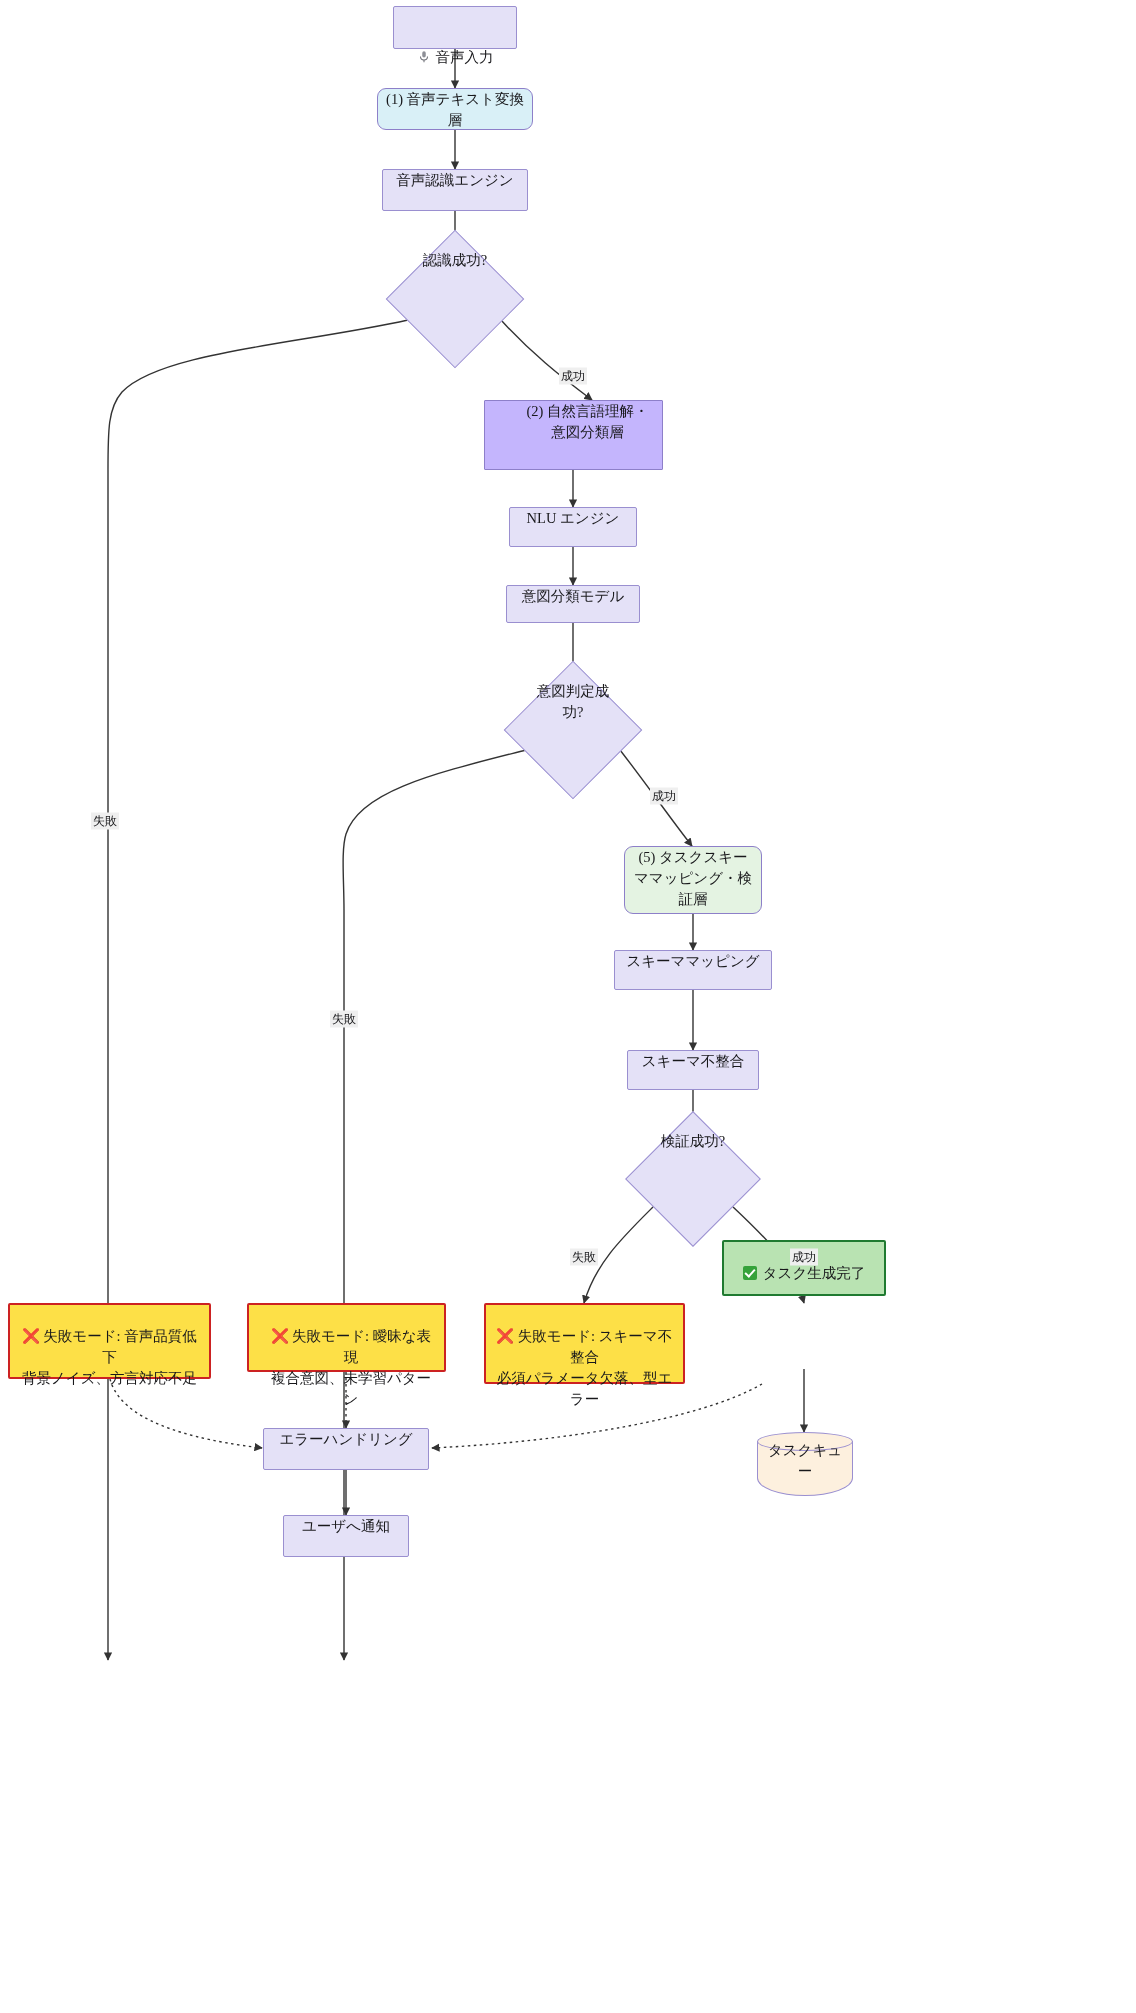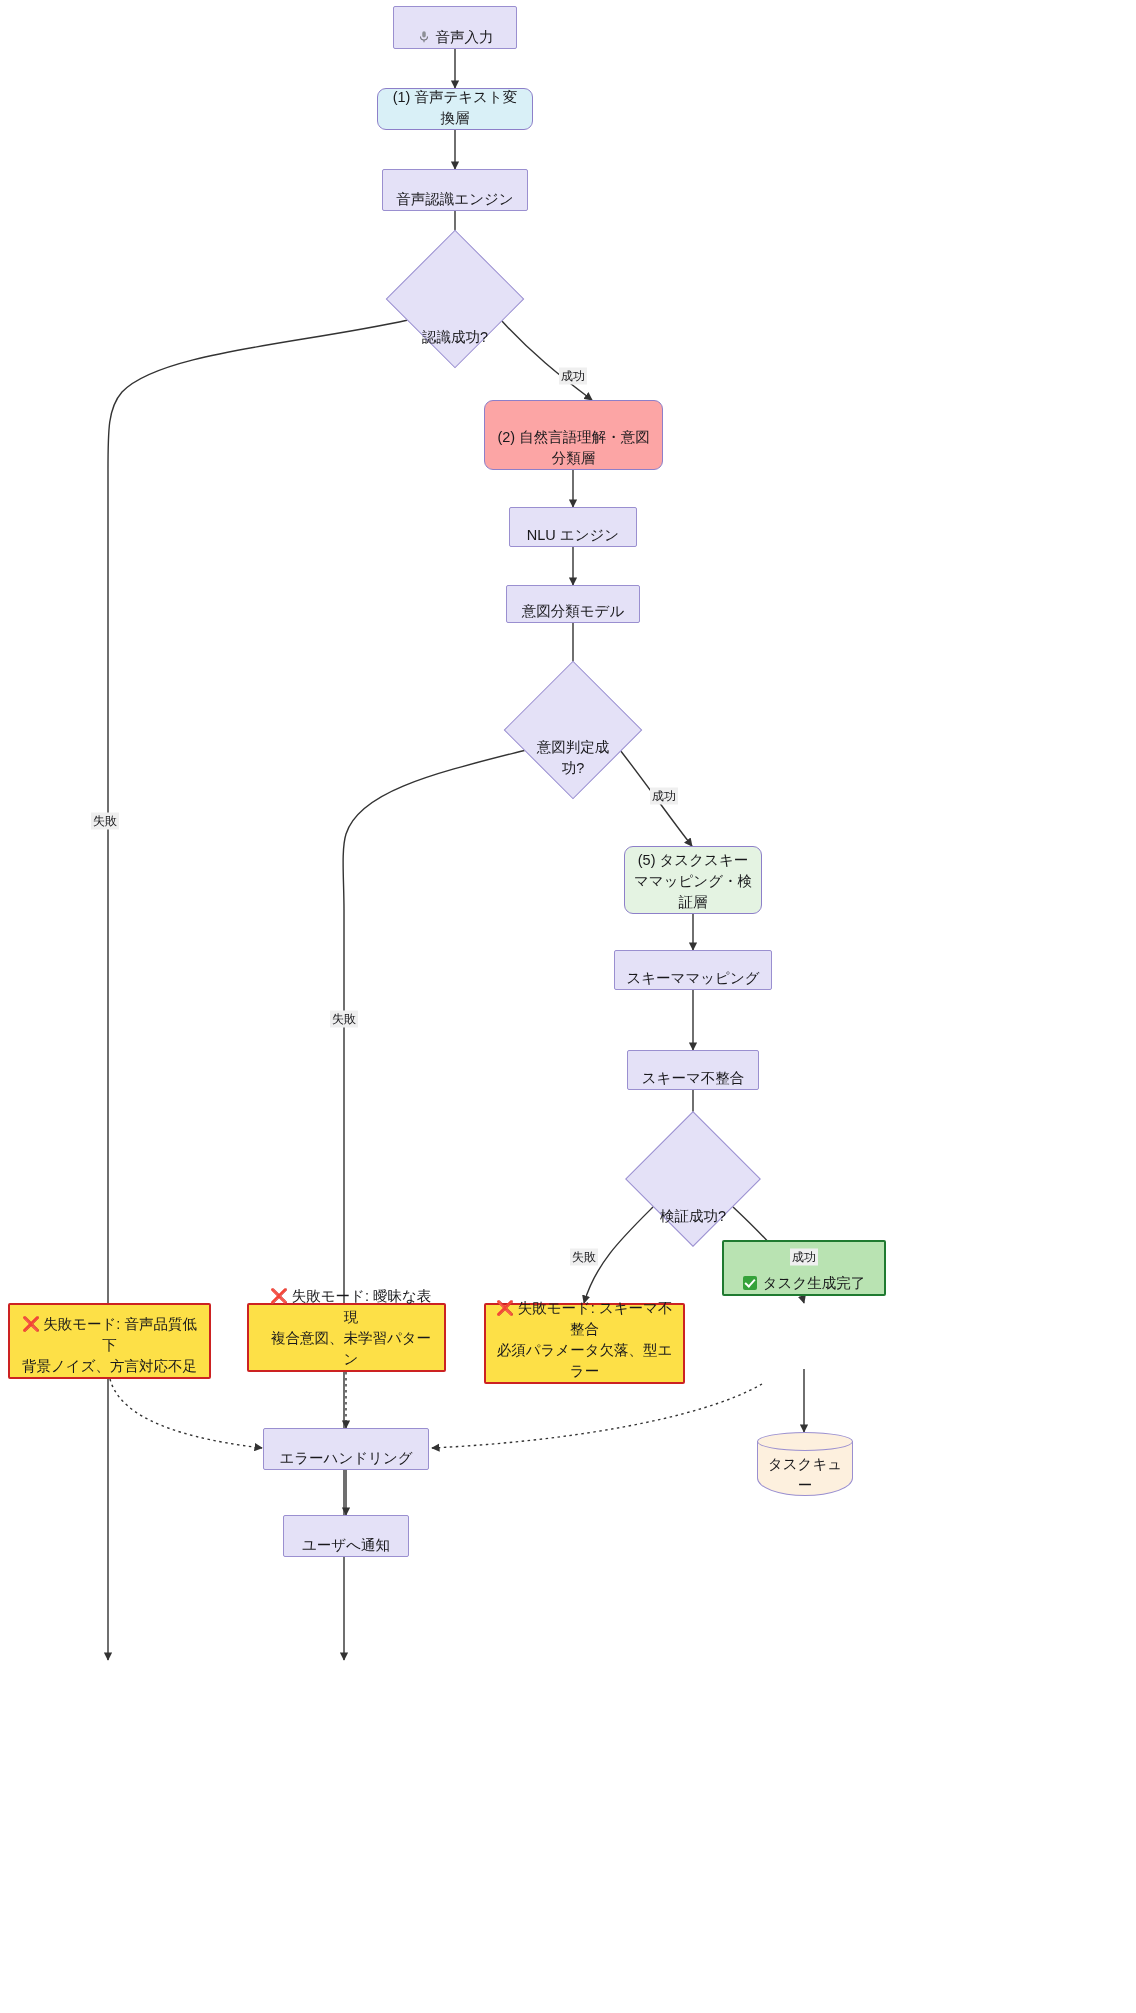--- a/index.html
+++ b/index.html
@@ -24,47 +24,49 @@
     left: 0;
     top: 0;
     width: 1136px;
     height: 2013px;
     pointer-events: none;
   }
   .node {
     position: absolute;
     box-sizing: border-box;
     display: flex;
-    align-items: flex-end;
+    align-items: flex-start;
     justify-content: center;
     text-align: center;
     font-size: 14.5px;
     line-height: 1.45;
     color: #18181b;
     z-index: 2;
+    font-family: Liberation Serif, serif;
   }
   .node .inner {
     padding: 0 8px;
     white-space: pre-line;
   }
   
   .n-process {
     background: #e4e1f7;
     border: 1px solid #9a8fd0;
     border-radius: 2px;
   }
   .n-layer-blue {
     background: #d9f0f7;
     border: 1.5px solid #8d7fc9;
     border-radius: 9px;
   }
   .n-layer-purple {
-    background: #fca5a5;
+    background: #c4b5fd;
     border: 1.5px solid #8d7fc9;
-    border-radius: 9px;
+    border-radius: 1px;
+    padding-left: 28px;
   }
   .n-layer-green {
     background: #e4f3e2;
     border: 1.5px solid #8d7fc9;
     border-radius: 9px;
   }
   .n-fail {
     background: #fde047;
     border: 2px solid #cc2222;
     border-radius: 2px;

